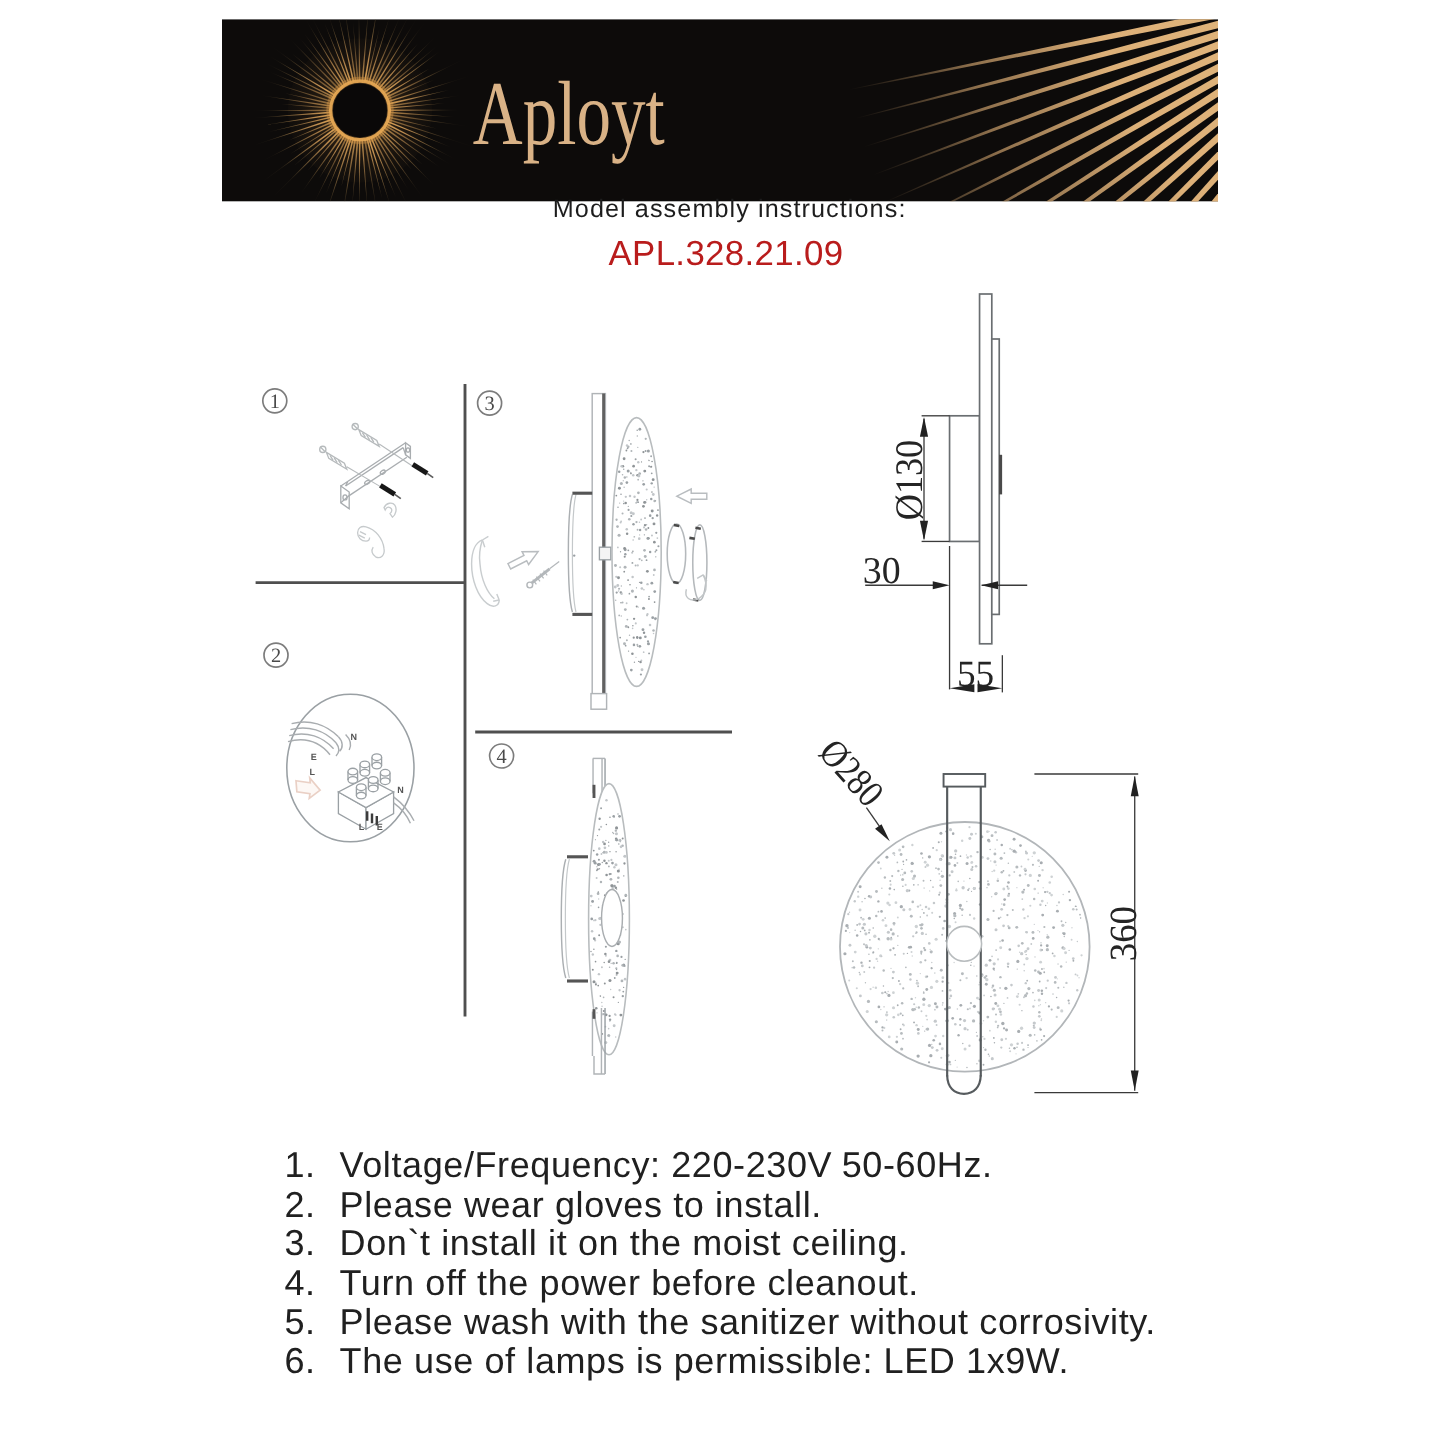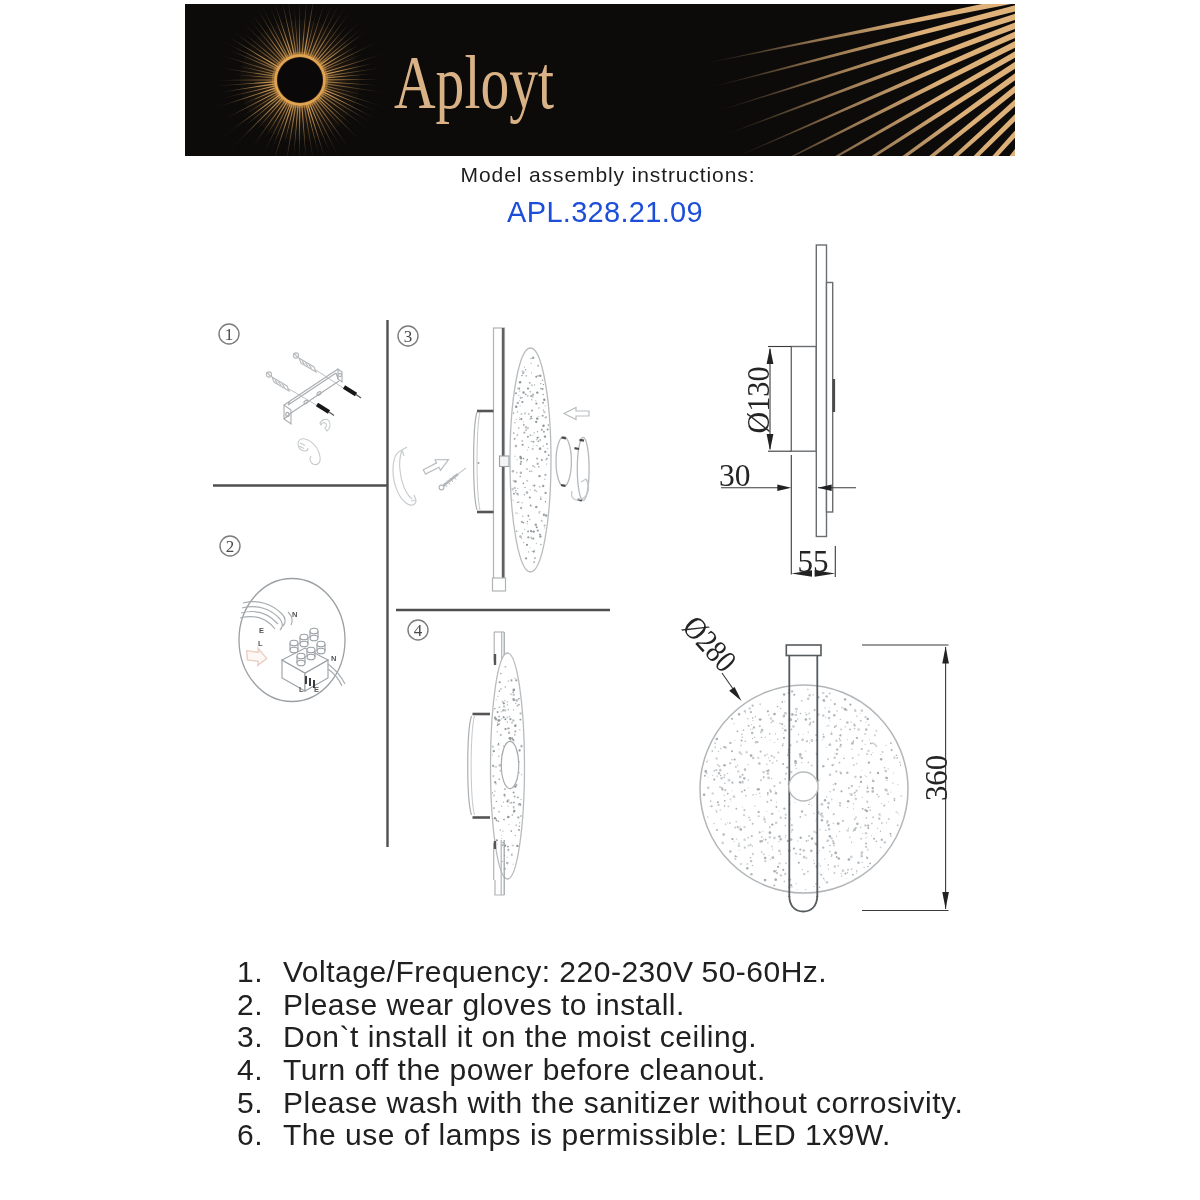--- a/index.html
+++ b/index.html
@@ -2,21 +2,21 @@
 <html><head>
 <meta charset="utf-8">
 <style>
   html,body { margin:0; padding:0; width:1200px; height:1200px; background:#ffffff; overflow:hidden;
               font-family:"Liberation Sans", sans-serif; }
   .abs { position:absolute; }
 </style>
 </head>
 <body>
 
-<div class="abs" style="left:185px; top:4px; width:674px; height:152px;text-align:right;">
+<div class="abs" style="left:185px; top:16px; width:674px; height:152px;text-align:right;">
 <svg width="830" height="152" viewBox="0 0 830 152">
   <defs>
     <radialGradient id="fanfade" gradientUnits="userSpaceOnUse" cx="978" cy="-34" r="500">
       <stop offset="0" stop-color="#e2b87e"></stop>
       <stop offset="0.5" stop-color="#ddb078"></stop>
       <stop offset="0.72" stop-color="#d3a670" stop-opacity="0.65"></stop>
       <stop offset="0.93" stop-color="#c89d68" stop-opacity="0"></stop>
       <stop offset="1" stop-color="#c89d68" stop-opacity="0"></stop>
     </radialGradient>
     <radialGradient id="rayfade" gradientUnits="userSpaceOnUse" cx="115" cy="76" r="82">
@@ -137,21 +137,21 @@
         <polygon points="948.4,-27.4 951.4,-19.5 519.4,138.5" fill="url(#fanfade)"></polygon>
         <polygon points="948.1,-28.9 950.7,-20.9 510.9,114.0" fill="url(#fanfade)"></polygon>
         <polygon points="947.9,-30.5 950.0,-22.4 503.7,89.0" fill="url(#fanfade)"></polygon>
         <polygon points="947.8,-32.1 949.4,-23.9 497.8,63.7" fill="url(#fanfade)"></polygon>
       </g>
 </svg>
 </div>
 
 <div class="abs" style="left:193px; top:163px; width:830px; text-align:center; font-size:21px; color:#1d1d1d; letter-spacing:0.9px;">Model assembly instructions:</div>
 
-<div class="abs" style="left:190px; top:196px; width:830px; text-align:center; font-size:29px; color:#1d4ed8; letter-spacing:0.3px;">APL.328.21.09</div>
+<div class="abs" style="left:190px; top:196px; width:830px; text-align:center; font-size:29px; color:#b91c1c; letter-spacing:0.3px;">APL.328.21.09</div>
 
 <div class="abs" style="left:185px; top:230px;">
 <svg width="830" height="730" viewBox="185 230 830 730" fill="none">
 
   <line x1="387.5" y1="320" x2="387.5" y2="847" stroke="#4f4f4f" stroke-width="2.4"></line>
 
   <line x1="213" y1="485.5" x2="387.5" y2="485.5" stroke="#4f4f4f" stroke-width="2.4"></line>
 
   <line x1="396" y1="610" x2="610" y2="610" stroke="#4f4f4f" stroke-width="2.4"></line>
 

